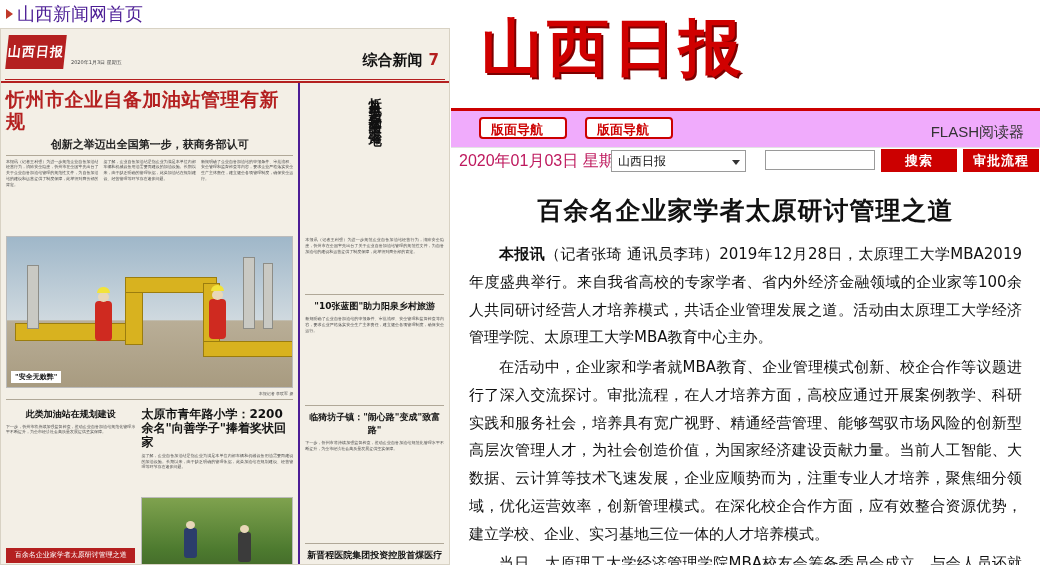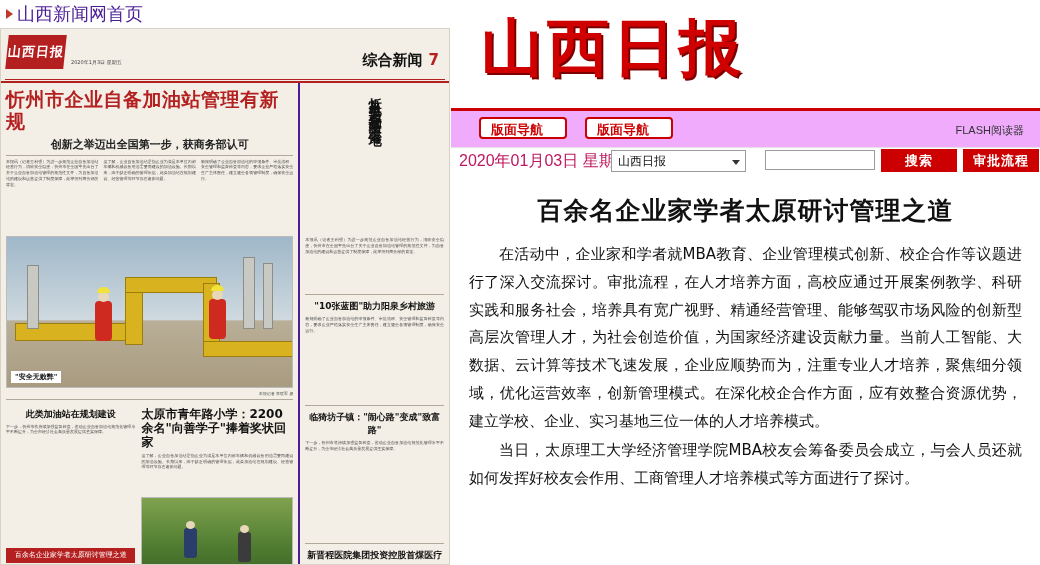--- a/index.html
+++ b/index.html
@@ -68,21 +68,21 @@
              font-family:"DejaVu Serif","Liberation Serif",serif;letter-spacing:4px;
              text-shadow:2px 2px 0 #7d0000;}
   .logo-sub{position:absolute;right:14px;top:66px;font-size:20px;font-weight:bold;color:#d00000;
             letter-spacing:2px;}
   .redline{height:3px;background:#cc0000;}
 
   .navband{position:relative;height:36px;background:#f0abfc;}
   .navbtn{position:absolute;top:6px;height:22px;line-height:22px;padding:0 10px;
           border:2px solid #cc0000;border-radius:4px;color:#cc0000;font-size:13px;
           font-weight:bold;background:#fff;cursor:pointer;box-sizing:border-box;}
-  .flash{position:absolute;right:16px;top:12px;font-size:11px;color:#333;cursor:pointer;}
+  .flash{position:absolute;right:16px;top:12px;font-size:15px;color:#333;cursor:pointer;}
 
   .searchbar{position:relative;height:30px;background:#fff;border-top:1px solid #e3e3e3;}
   .datebox{position:absolute;left:8px;top:2px;height:22px;line-height:22px;font-size:16px;color:#be185d;}
   .sel{position:absolute;left:160px;top:2px;width:135px;height:22px;border:1px solid #9a9a9a;
        background:#fff;font-size:12px;color:#111;box-sizing:border-box;padding:0 16px 0 6px;
        line-height:20px;cursor:pointer;}
   .sel .caret{position:absolute;right:5px;top:9px;width:0;height:0;border-left:4px solid transparent;
        border-right:4px solid transparent;border-top:5px solid #333;}
   .txtin{position:absolute;left:314px;top:2px;width:110px;height:20px;border:1px solid #9a9a9a;
          box-sizing:border-box;font-size:12px;padding:0 4px;background:#fff;}
@@ -207,18 +207,21 @@
         <span class="caret"></span>
       </div>
       <input class="txtin" type="text" value="" placeholder="" style="">
       <button class="btn-red b1">搜索</button>
       <button class="btn-red b2">审批流程</button>
     </div>
 
     <div class="article">
       <div class="art-title">百余名企业家学者太原研讨管理之道</div>
 
+      <p class="art-p">
+        <b>本报讯</b><span>（记者张琦 通讯员李玮）2019年12月28日，太原理工大学MBA2019年度盛典举行。来自我省高校的专家学者、省内外经济金融领域的企业家等100余人共同研讨经营人才培养模式，共话企业管理发展之道。活动由太原理工大学经济管理学院、太原理工大学MBA教育中心主办。</span>
+      </p>
       <p class="art-p">在活动中，企业家和学者就MBA教育、企业管理模式创新、校企合作等议题进行了深入交流探讨。审批流程，在人才培养方面，高校应通过开展案例教学、科研实践和服务社会，培养具有宽广视野、精通经营管理、能够驾驭市场风险的创新型高层次管理人才，为社会创造价值，为国家经济建设贡献力量。当前人工智能、大数据、云计算等技术飞速发展，企业应顺势而为，注重专业人才培养，聚焦细分领域，优化运营效率，创新管理模式。在深化校企合作方面，应有效整合资源优势，建立学校、企业、实习基地三位一体的人才培养模式。</p>
       <p class="art-p">当日，太原理工大学经济管理学院MBA校友会筹备委员会成立，与会人员还就如何发挥好校友会作用、工商管理人才培养模式等方面进行了探讨。</p>
     </div>
 
   </div>
 </div>
 
 </body></html>

